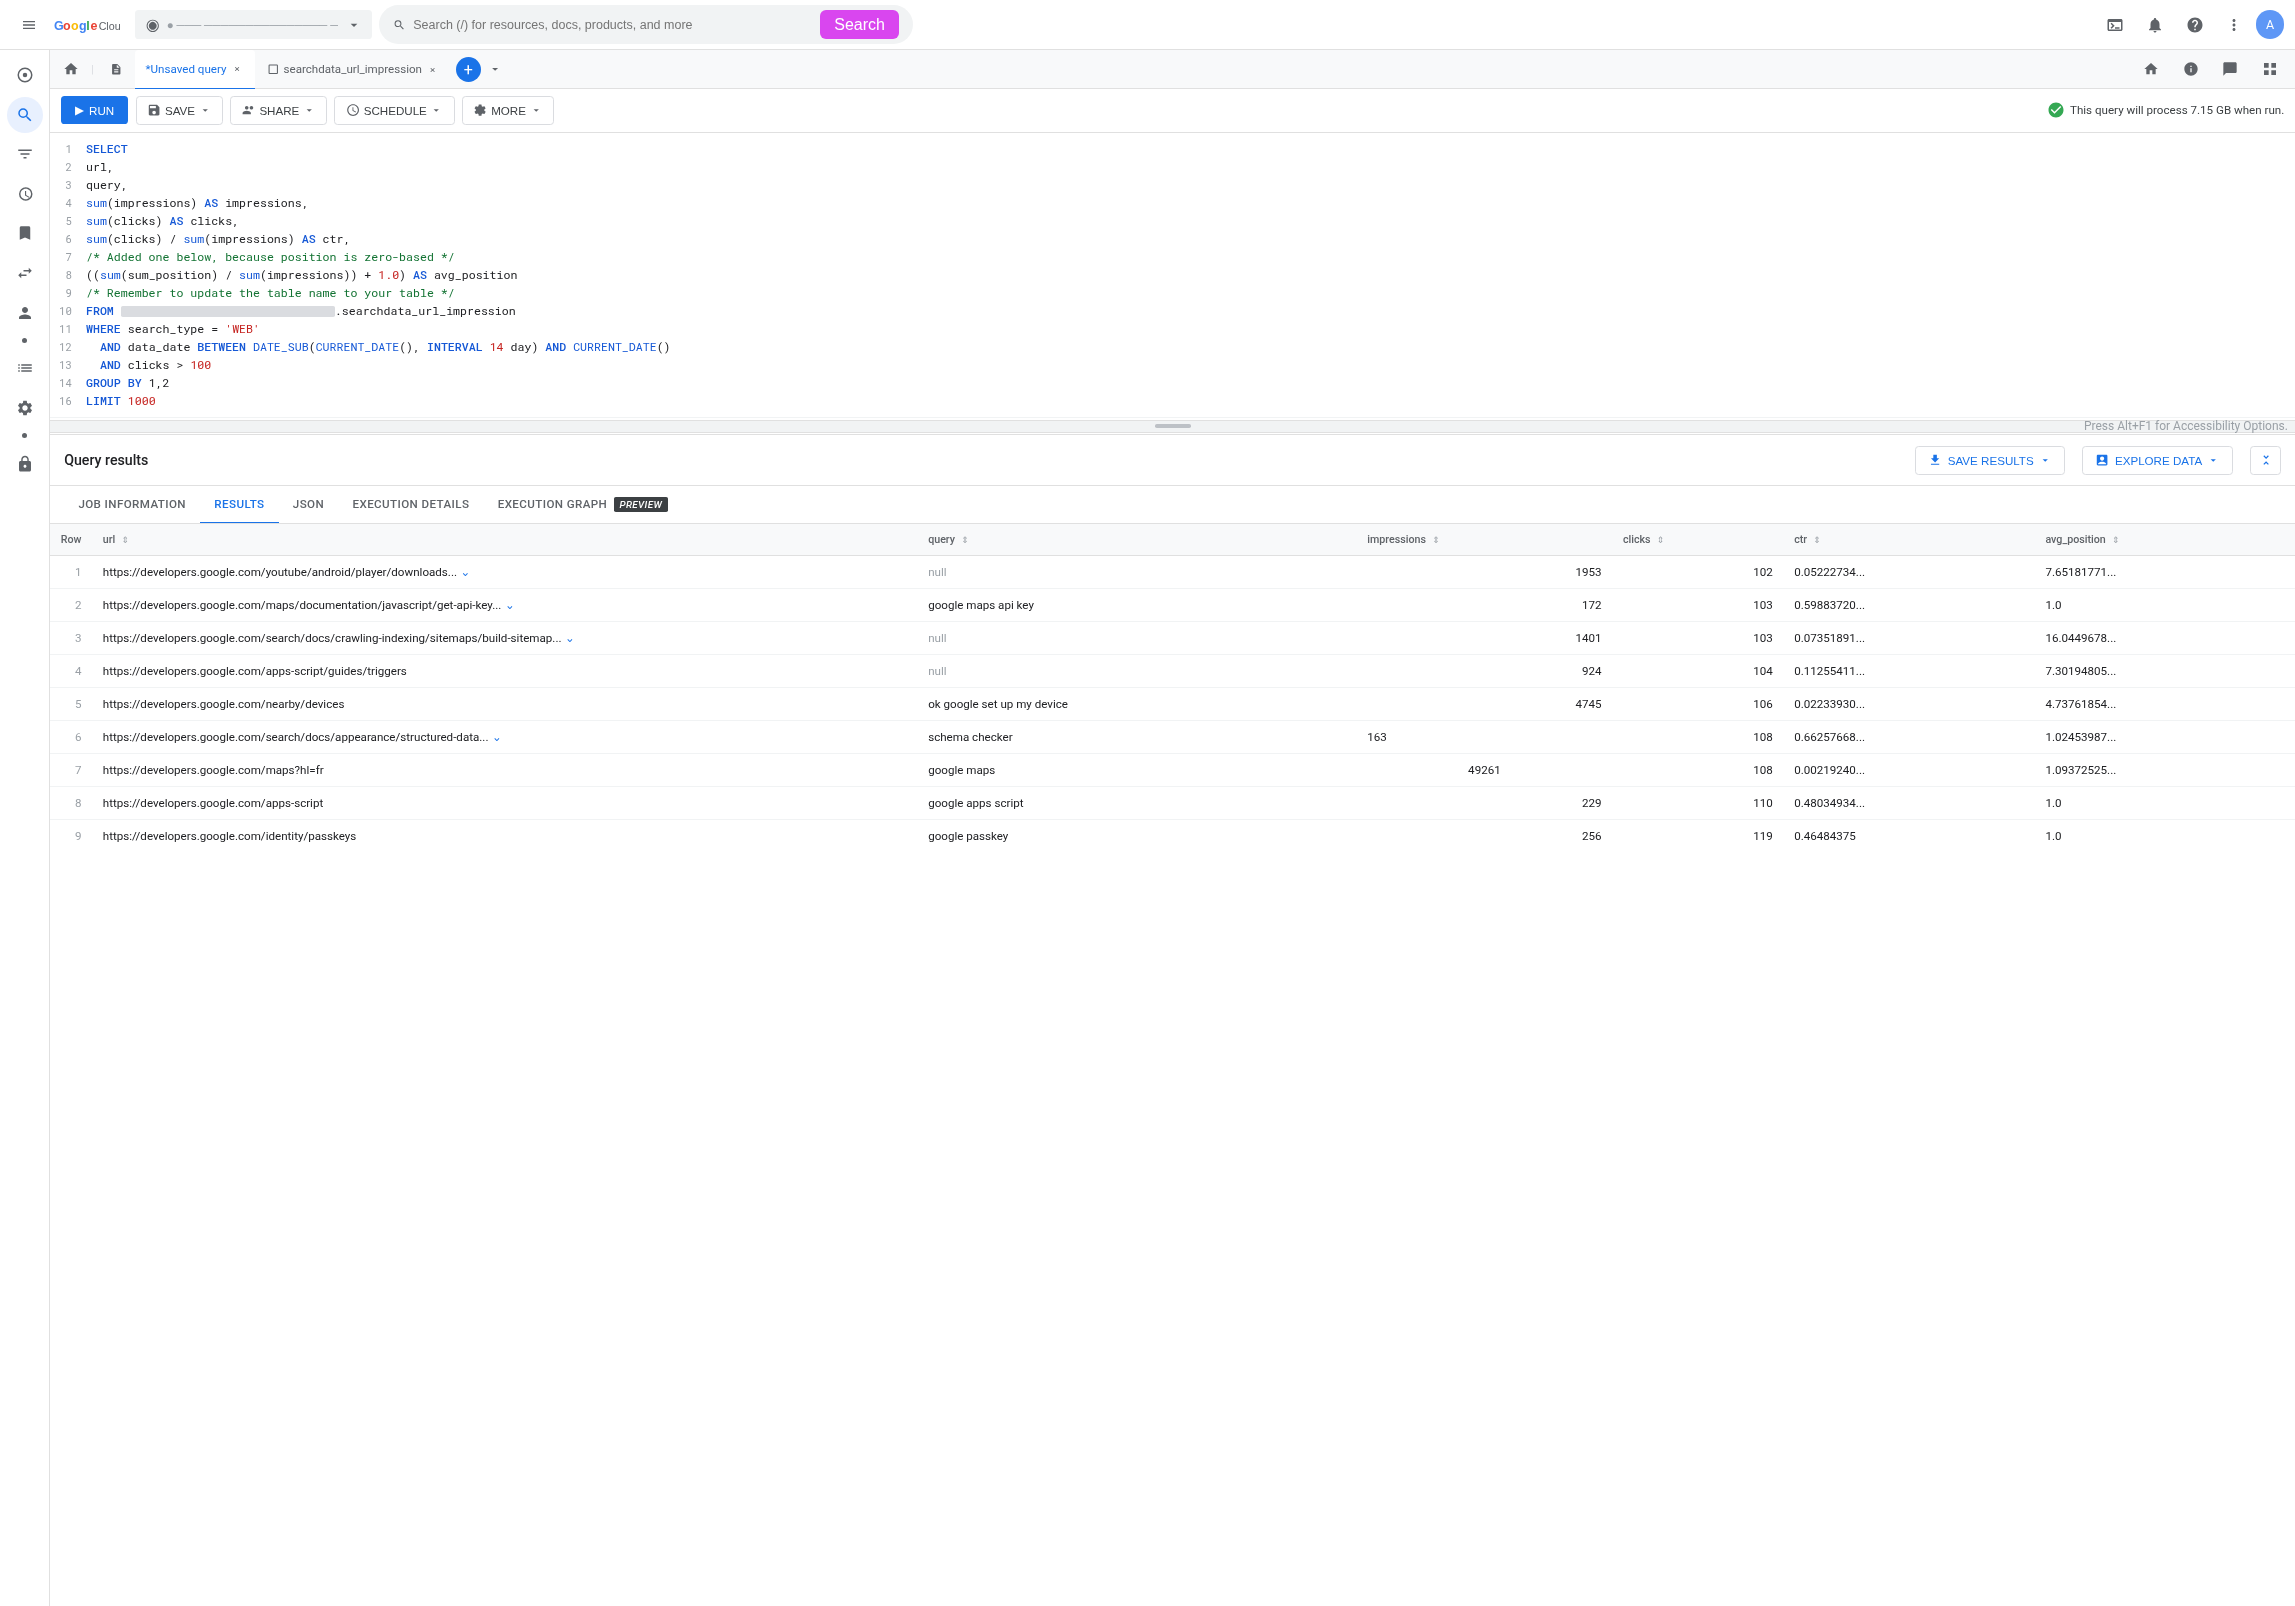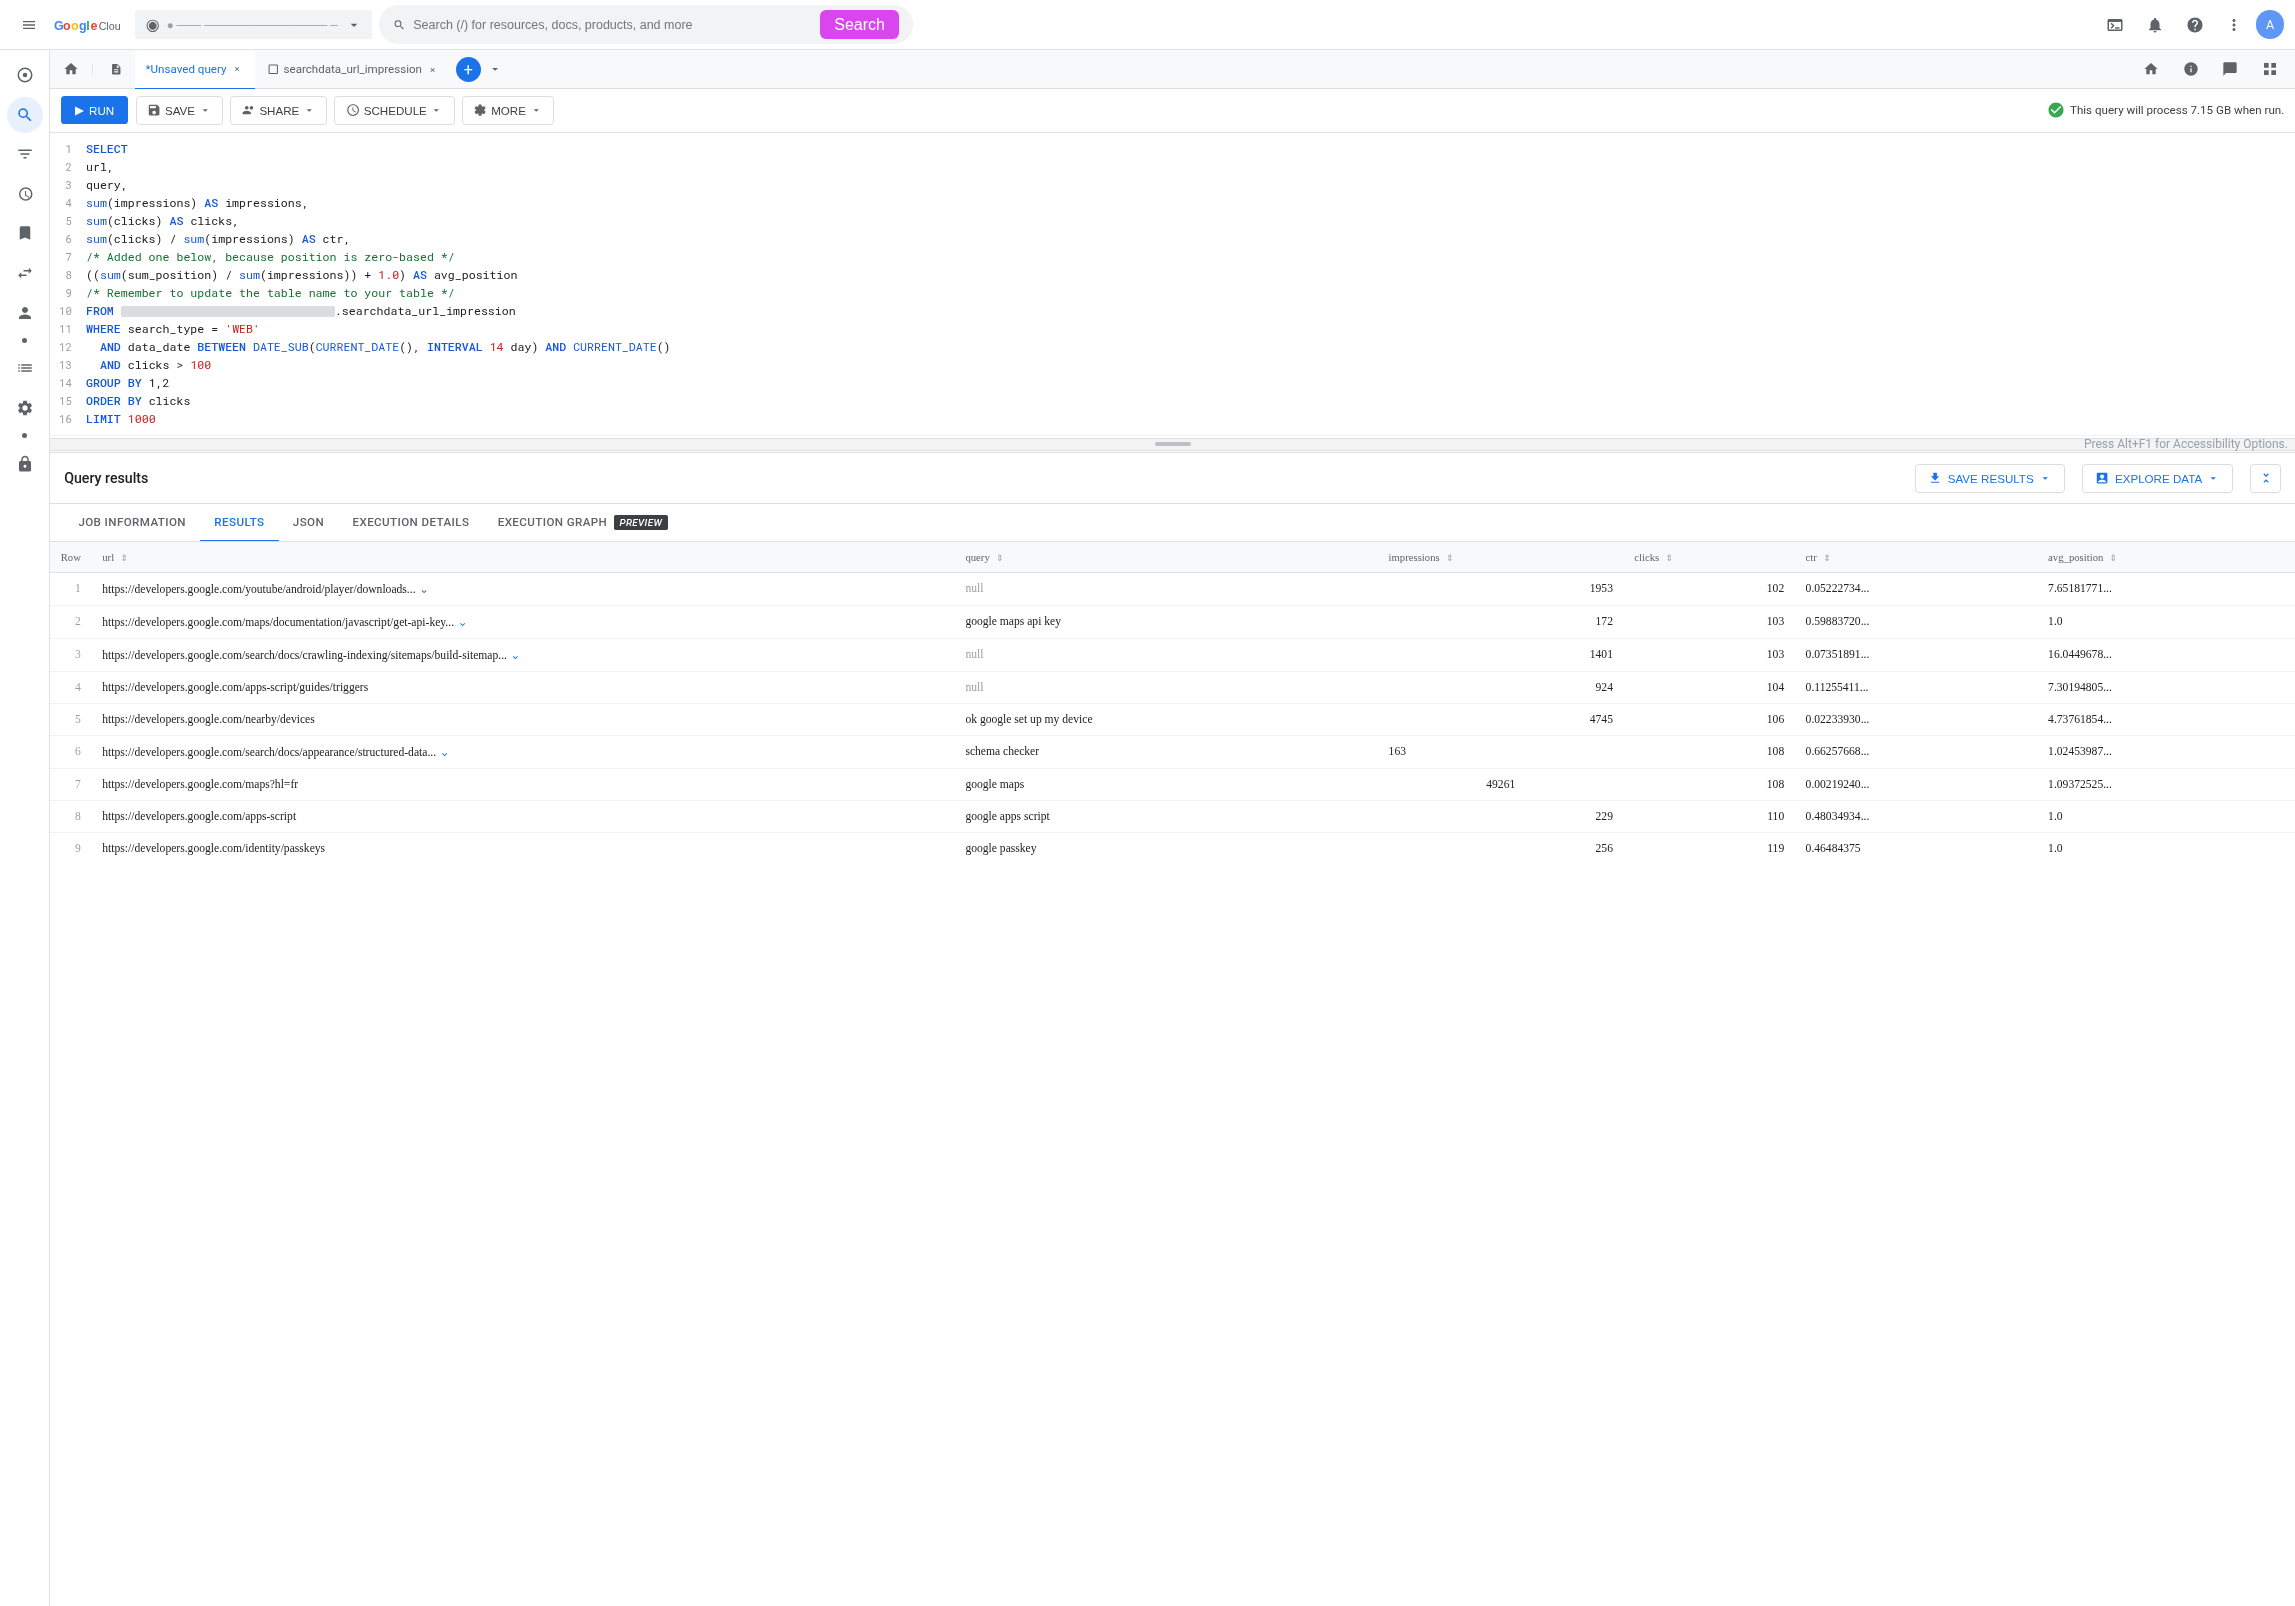--- a/index.html
+++ b/index.html
@@ -73,21 +73,21 @@
     .results-btn { display: flex; align-items: center; gap: 5.3px; padding: 6.2px 12.5px; border: 0.9px solid #dadce0; border-radius: 3.6px; cursor: pointer; font-size: 11.6px; color: #1a73e8; background: #fff; }
 
     
     .results-tabs { display: flex; align-items: center; padding: 0 14.2px; border-bottom: 0.9px solid #e0e0e0; gap: 0; }
     .results-tab { padding: 10.7px 14.2px; font-size: 11.6px; font-weight: 500; color: #5f6368; cursor: pointer; border-bottom: 1.8px solid transparent; letter-spacing: 0.4px; text-transform: uppercase; }
     .results-tab.active { color: #1a73e8; border-bottom: 1.8px solid #1a73e8; }
     .preview-badge { background: #3c4043; color: #fff; font-size: 9.8px; padding: 1.8px 5.3px; border-radius: 1.8px; margin-left: 3.6px; font-style: italic; }
 
     
     .table-container { overflow: auto; flex: 1; }
-    table { width: 100%; border-collapse: collapse; font-size: 11.6px; font-family: Liberation Serif, serif; }
+    table { width: 100%; border-collapse: collapse; font-size: 11.6px; }
     thead tr { background: #f8f9fa; }
     th { padding: 9px 10.7px; text-align: left; font-weight: 500; color: #5f6368; border-bottom: 0.9px solid #e0e0e0; white-space: nowrap; font-size: 10.7px; position: relative; }
     th .sort-icon { color: #9aa0a6; margin-left: 3.6px; font-size: 9px; }
     td { padding: 9px 10.7px; border-bottom: 0.9px solid #f1f3f4; color: #202124; white-space: nowrap; max-width: 267px; overflow: hidden; text-overflow: ellipsis; }
     .row-num { color: #9aa0a6; text-align: right; width: 36px; }
     .expand-icon { color: #1a73e8; cursor: pointer; margin-left: 3.6px; }
     .null-val { color: #9aa0a6; }
 
     
     ::-webkit-scrollbar { width: 7.1px; height: 7.1px; }
@@ -387,24 +387,20 @@
         <div class="code-line">
           <span class="line-num">13</span>
           <span class="line-content">  <span class="kw">AND</span> clicks &gt; <span class="num-val">100</span></span>
         </div>
 
         <div class="code-line">
           <span class="line-num">14</span>
           <span class="line-content"><span class="kw">GROUP BY</span> 1,2</span>
         </div>
 
-        <div class="code-line">
-          <span class="line-num">15</span>
-          <span class="line-content"><span class="kw">ORDER BY</span> clicks</span>
-        </div>
 
         <div class="code-line">
           <span class="line-num">16</span>
           <span class="line-content"><span class="kw">LIMIT</span> <span class="num-val">1000</span></span>
         </div>
       </div>
 
       <div style="position:relative; background:#fff; border-top:0.9px solid #f1f3f4; padding: 1.8px 0;">
         <div class="divider-handle">
           <div class="divider-bar"></div>

